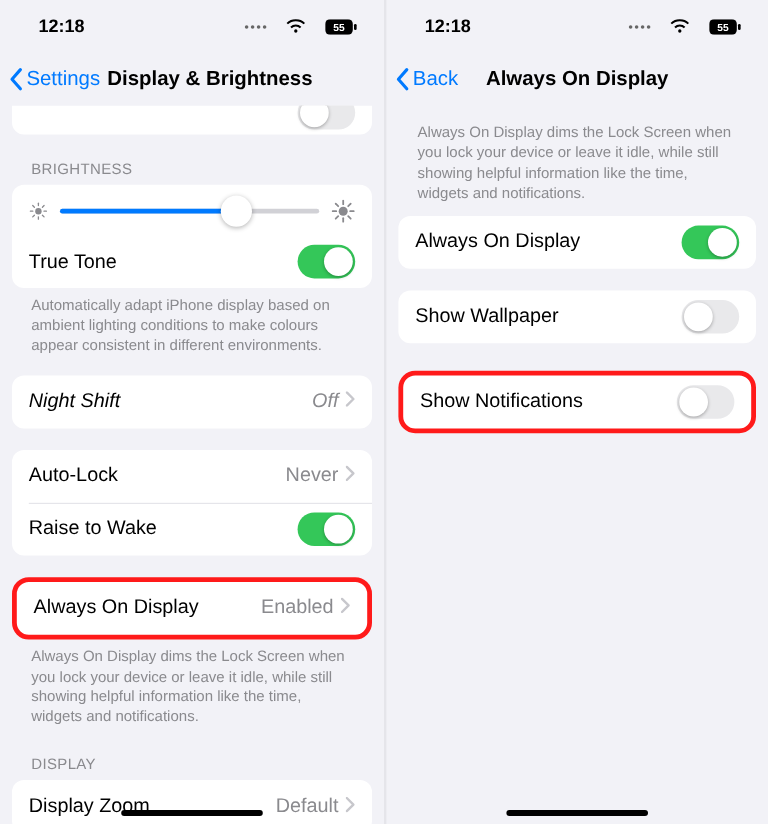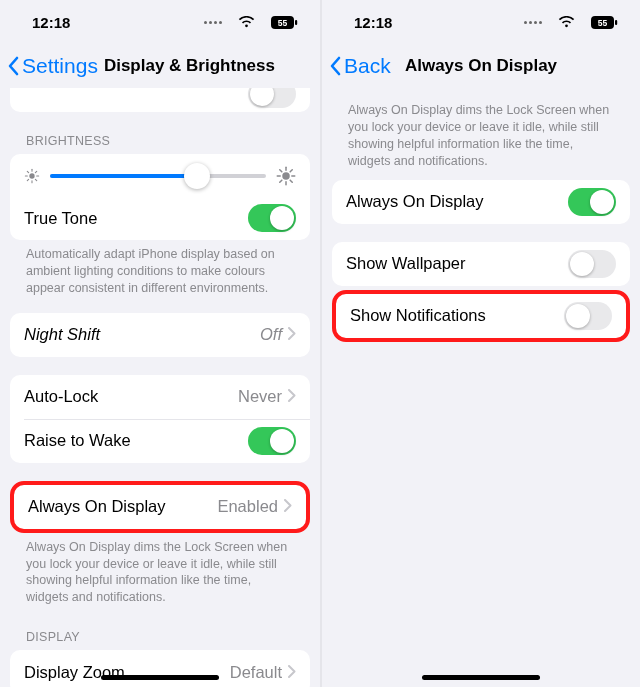--- a/index.html
+++ b/index.html
@@ -5,21 +5,21 @@
   * { box-sizing: border-box; margin: 0; padding: 0; font-family: -apple-system, "Helvetica Neue", Helvetica, Arial, sans-serif; }
   body { background: #fff; width: 640px; height: 687px; overflow: hidden; display: flex; }
   .phone { width: 320px; height: 687px; background: #f2f2f7; display: flex; flex-direction: column; position: relative; }
   .phone + .phone { border-left: 2px solid #e5e5ea; }
   .statusbar { height: 44px; display: flex; align-items: center; justify-content: space-between; padding: 0 22px 0 32px; font-weight: 600; font-size: 15px; color: #000; }
   .sb-right { display: flex; align-items: center; gap: 16px; }
   .dots { display: flex; gap: 2px; align-items: center; }
   .dots span { width: 3px; height: 3px; border-radius: 50%; background: #666; }
   .wifi-icon svg, .batt-icon svg { display: block; }
   .navbar { height: 44px; display: flex; align-items: center; position: relative; padding: 0 8px; }
-  .back { display: flex; align-items: center; gap: 2px; color: #007aff; font-size: 21px; cursor: pointer; }
+  .back { display: flex; align-items: center; gap: 2px; color: #007aff; font-size: 17px; cursor: pointer; }
   .back svg { width: 12px; height: 20px; }
   .navtitle { position: absolute; left: 50%; transform: translateX(-50%); font-weight: 700; font-size: 17px; color: #000; white-space: nowrap; }
   .navtitle.left { position: static; transform: none; margin-left: 6px; }
   .content { flex: 1; overflow: hidden; padding: 0 10px; }
   .peek { height: 24px; background: #fff; border-radius: 0 0 10px 10px; margin-bottom: 12px; position: relative; }
   .peek .sw { position: absolute; right: 14px; top: -8px; }
   .section-header { font-size: 12.5px; color: #8a8a8e; text-transform: uppercase; padding: 10px 16px 6px; letter-spacing: .3px; }
   .group { background: #fff; border-radius: 10px; overflow: hidden; }
   .cell { min-height: 44px; display: flex; align-items: center; padding: 0 14px; font-size: 16.5px; color: #000; position: relative; }
   .cell + .cell::before { content: ""; position: absolute; top: 0; left: 14px; right: 0; height: 1px; background: #e5e5ea; }
@@ -37,21 +37,21 @@
   .track .thumb { position: absolute; top: 50%; width: 26px; height: 26px; background: #fff; border-radius: 50%; box-shadow: 0 1px 4px rgba(0,0,0,.3); transform: translate(-50%, -50%); }
   
   .sw { width: 48px; height: 28px; border-radius: 14px; position: relative; background: #e9e9eb; }
   .sw.on { background: #34c759; }
   .sw .knob { position: absolute; top: 2px; width: 24px; height: 24px; background: #fff; border-radius: 50%; box-shadow: 0 1px 3px rgba(0,0,0,.3); left: 2px; transition: none; }
   .sw.on .knob { left: 22px; }
   
   .hl { border: 4px solid #ff1a1a; border-radius: 14px; }
   .group.hl { border-radius: 14px; }
   
-  .mt8 { margin-top: 4px; }
+  .mt8 { margin-top: 23px; }
   .mt18 { margin-top: 18px; }
   .mt2 { margin-top: 2px; font-style: italic; }
   
   .home-ind { position: absolute; bottom: 7px; left: 50%; transform: translateX(-50%); width: 118px; height: 5px; background: #000; border-radius: 3px; }
 </style>
 </head>
 <body>
 
 <div class="phone">
   <div class="statusbar">

